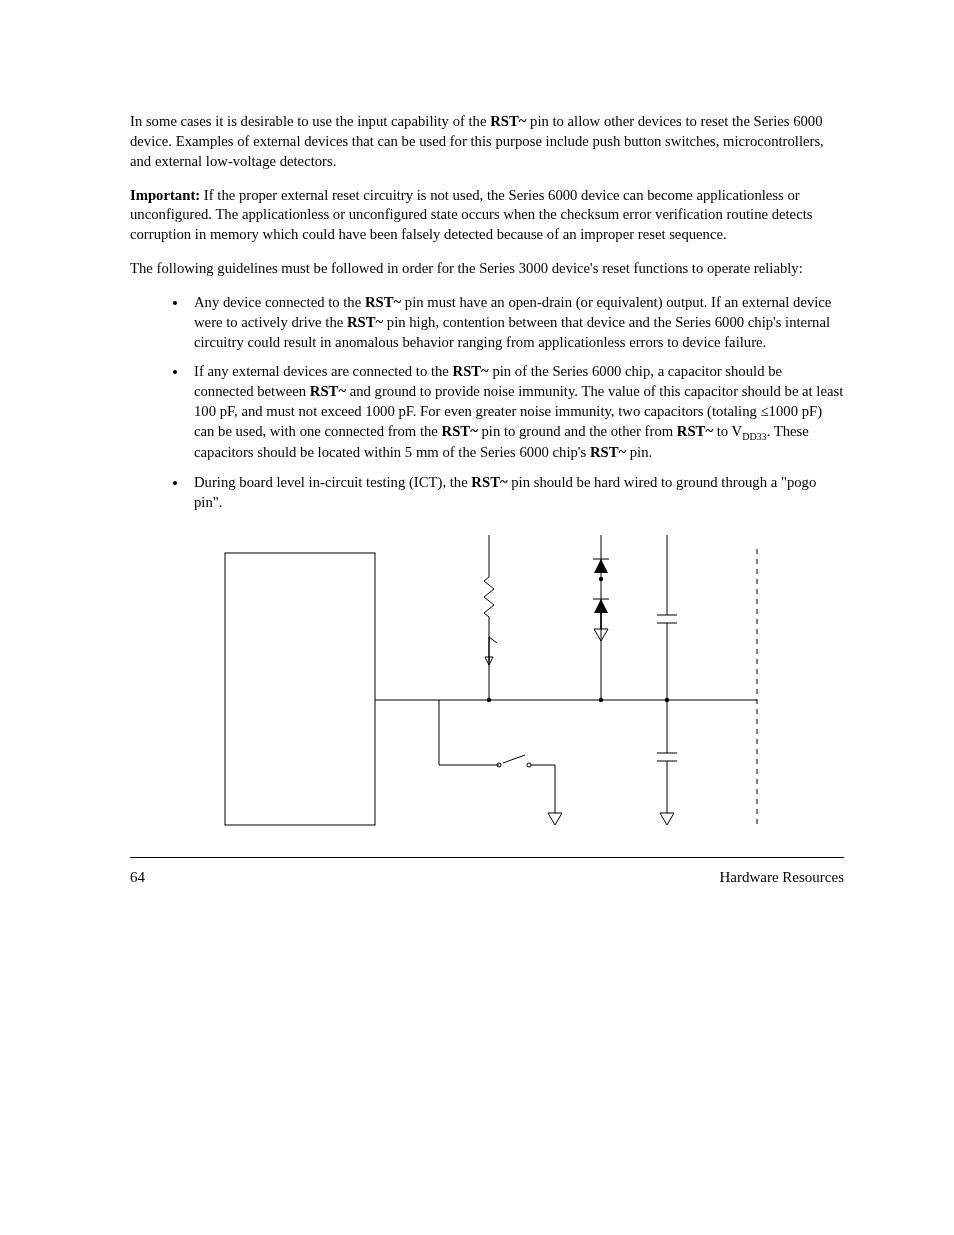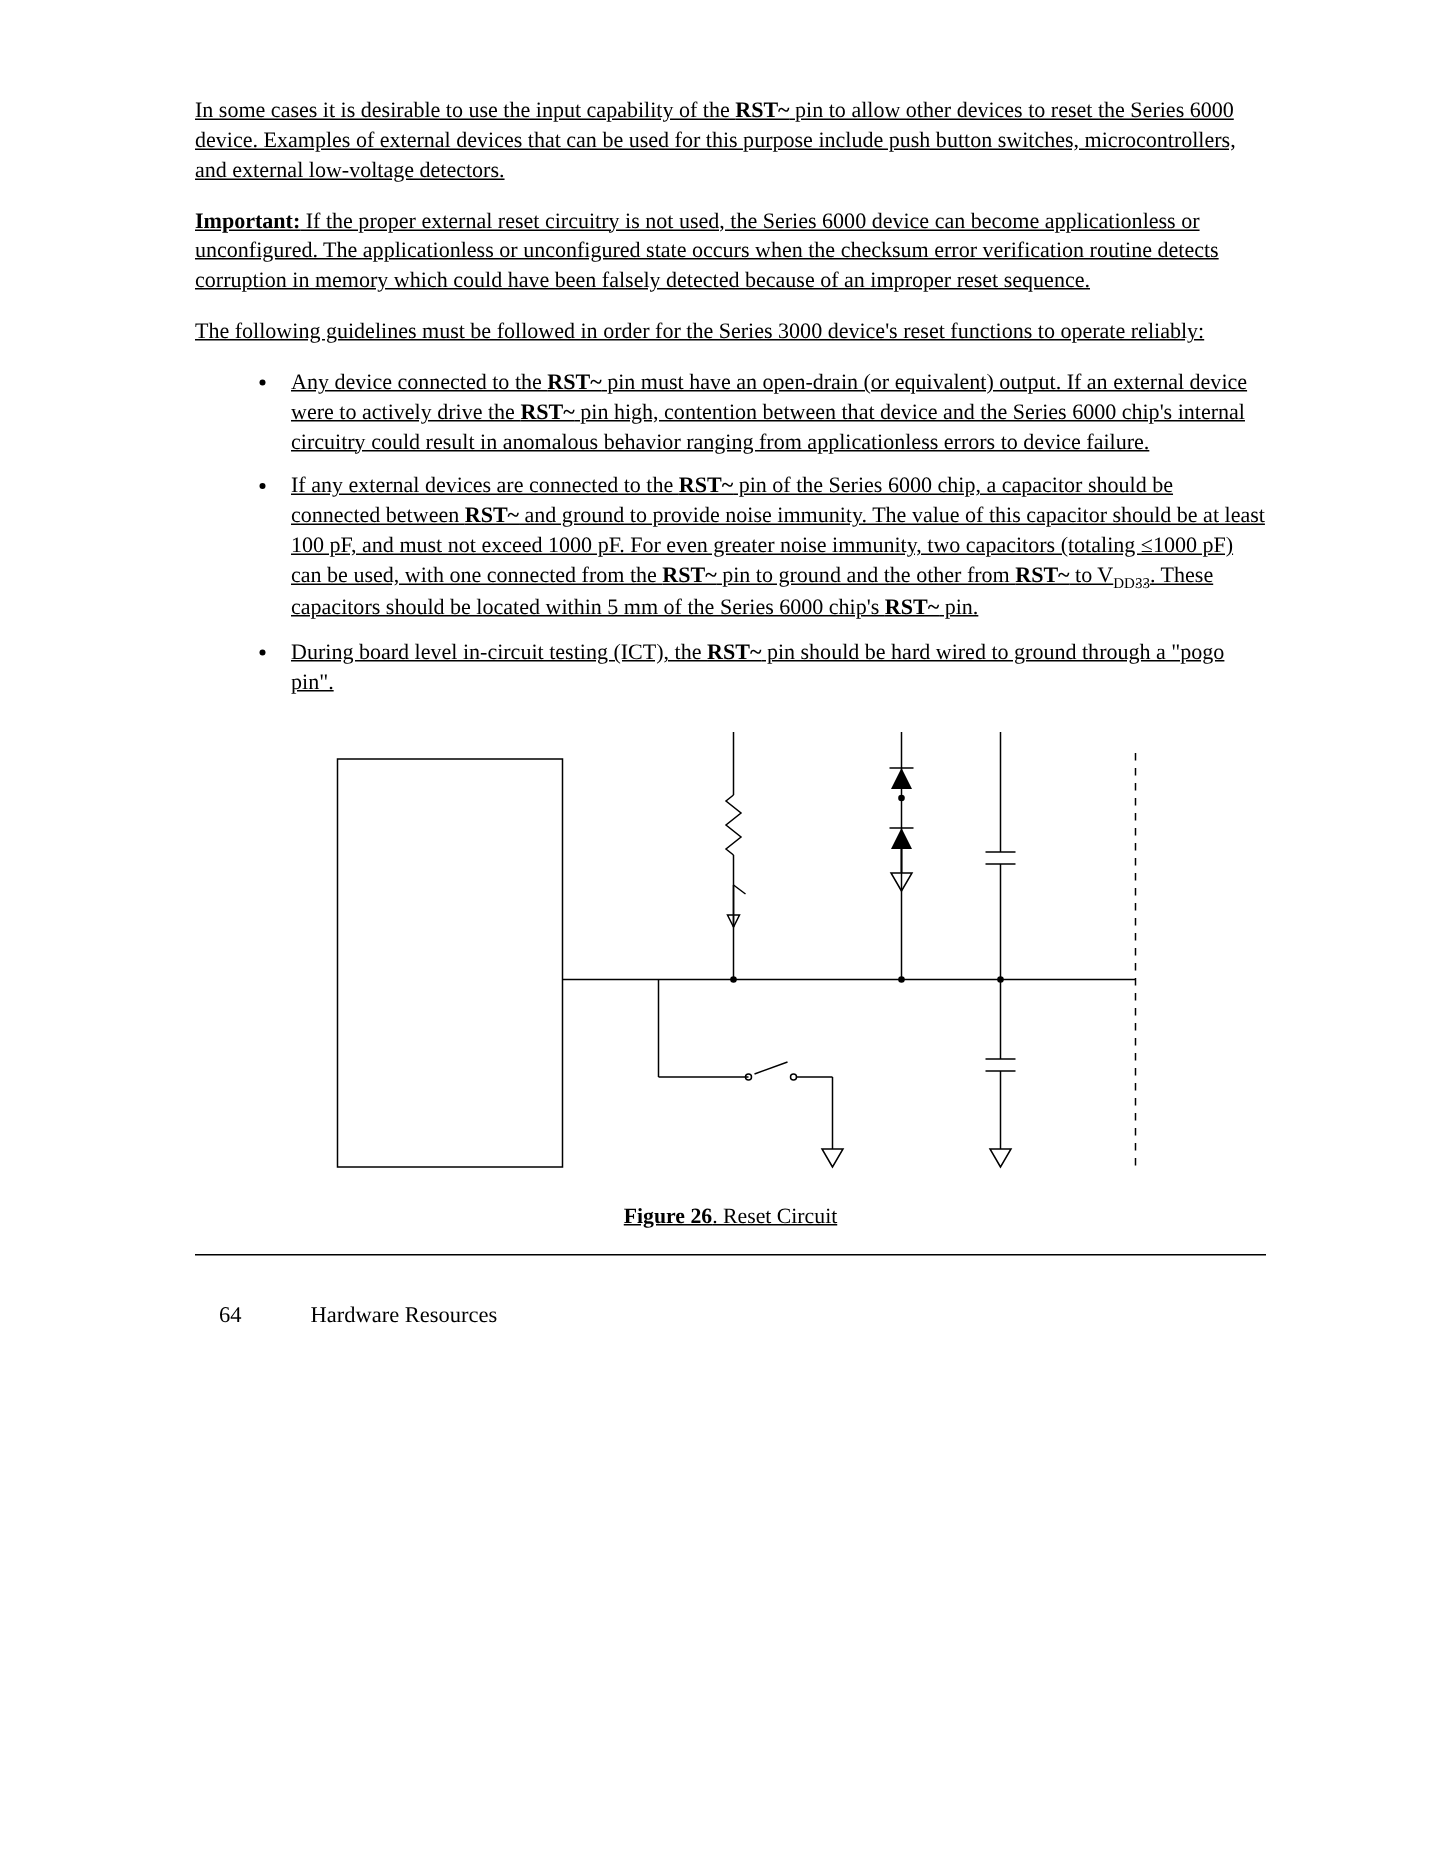--- a/index.html
+++ b/index.html
@@ -9,22 +9,21 @@
     font-family: "Times New Roman", "Century Schoolbook", serif;
     font-size: 14.7px;
     color: #000;
     line-height: 1.35;
   }
   .page {
     width: 954px;
     height: 955px;
     position: relative;
     box-sizing: border-box;
-    padding: 65px 110px 0 130px;
-    text-decoration: underline;
+    padding: 112px 110px 0 130px;
   }
   p { margin: 0 0 14px 0; }
   ul {
     margin: 0 0 12px 0;
     padding-left: 58px;
   }
   li {
     margin-bottom: 10px;
     padding-left: 6px;
   }
@@ -41,23 +40,24 @@
   }
   .rule {
     border: none;
     border-top: 1px solid #000;
     margin: 14px 0 44px 0;
   }
   svg { display: block; margin: 0 auto; }
   .footer {
     position: absolute;
     bottom: 68px;
-    left: 146px;
+    left: 130px;
     right: 110px;
     display: flex;
+    justify-content: space-between;
     font-size: 15px;
     gap: 46px;
   }
 </style>
 </head>
 <body>
 
 <div class="page">
 
   <p>
@@ -141,23 +141,20 @@
       <line x1="324" y1="240" x2="348" y2="240" stroke="#000"></line>
       <line x1="348" y1="240" x2="348" y2="288" stroke="#000"></line>
       <polygon points="348,300 341,288 355,288" fill="none" stroke="#000"></polygon>
 
       <line x1="460" y1="175" x2="460" y2="228" stroke="#000"></line>
       <line x1="450" y1="228" x2="470" y2="228" stroke="#000"></line>
       <line x1="450" y1="236" x2="470" y2="236" stroke="#000"></line>
       <line x1="460" y1="236" x2="460" y2="288" stroke="#000"></line>
       <polygon points="460,300 453,288 467,288" fill="none" stroke="#000"></polygon>
     </svg>
-    <div class="fig-caption">
-      <span class="b">Figure 26</span><span>. Reset Circuit</span>
-    </div>
   </div>
 
   <hr class="rule">
 
 
 
   <div class="footer">
     <span>64</span>
     <span>Hardware Resources</span>
   </div>

